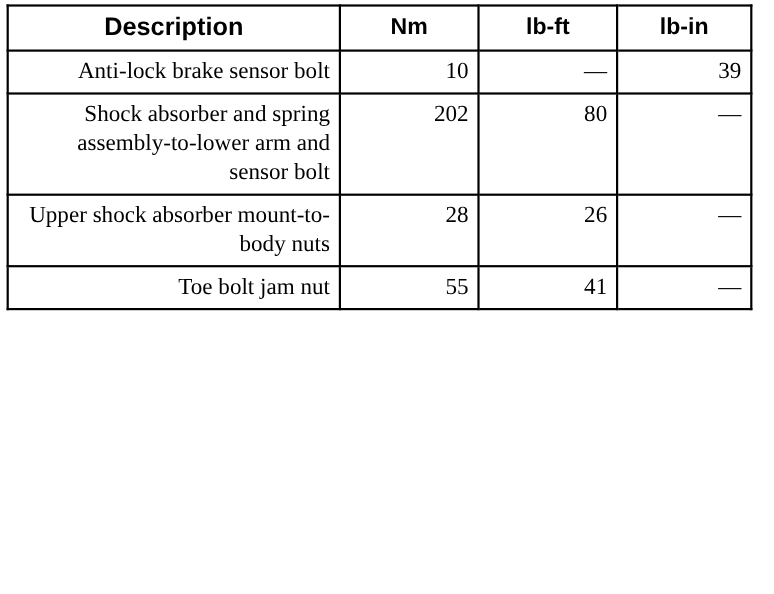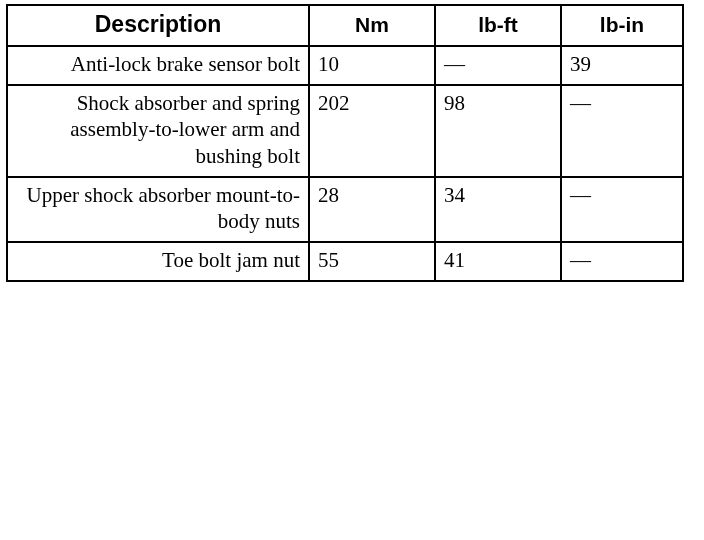--- a/index.html
+++ b/index.html
@@ -52,21 +52,21 @@
   }
   table.spec tbody td {
     font-family: "Liberation Serif", serif;
     font-size: 21px;
     line-height: 1.27;
   }
   table.spec tbody td.desc {
     text-align: right;
   }
   table.spec tbody td.num {
-    text-align: left;
+    text-align: right;
     white-space: nowrap;
   }
 </style>
 </head>
 <body>
 
 <div class="sheet">
   <table class="spec">
     <colgroup>
       <col class="c-desc">
@@ -83,29 +83,29 @@
       </tr>
     </thead>
     <tbody>
       <tr>
         <td class="desc">Anti-lock brake sensor bolt</td>
         <td class="num">10</td>
         <td class="num">—</td>
         <td class="num">39</td>
       </tr>
       <tr>
-        <td class="desc">Shock absorber and spring assembly-to-lower arm and bushing bolt</td>
+        <td class="desc">Shock absorber and spring assembly-to-lower arm and sensor bolt</td>
         <td class="num">202</td>
-        <td class="num">98</td>
+        <td class="num">80</td>
         <td class="num">—</td>
       </tr>
       <tr>
         <td class="desc">Upper shock absorber mount-to-body nuts</td>
         <td class="num">28</td>
-        <td class="num">34</td>
+        <td class="num">26</td>
         <td class="num">—</td>
       </tr>
       <tr>
         <td class="desc">Toe bolt jam nut</td>
         <td class="num">55</td>
         <td class="num">41</td>
         <td class="num">—</td>
       </tr>
     </tbody>
   </table>

